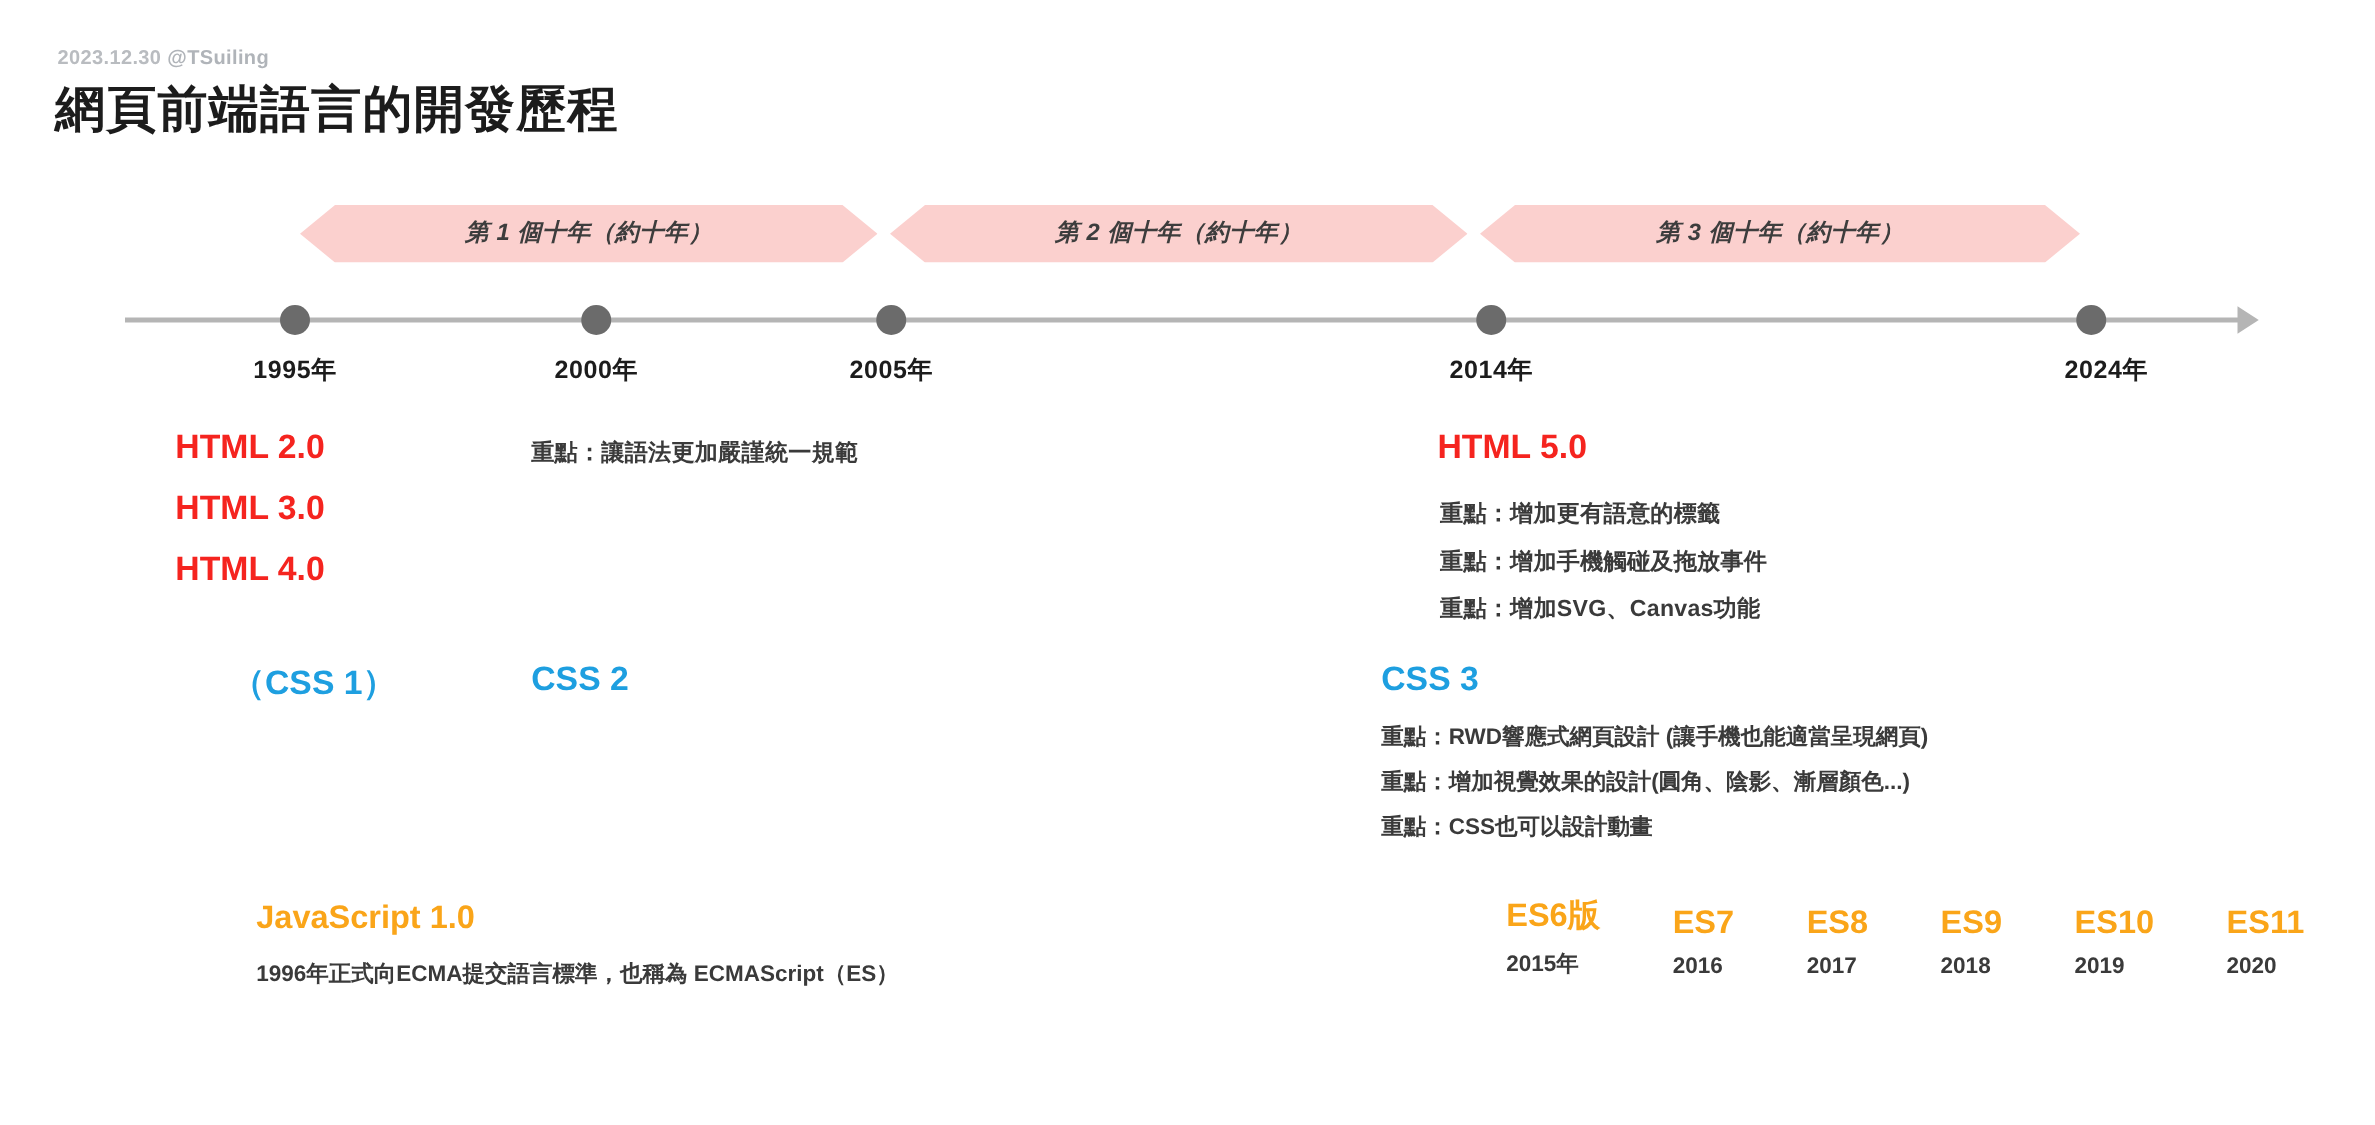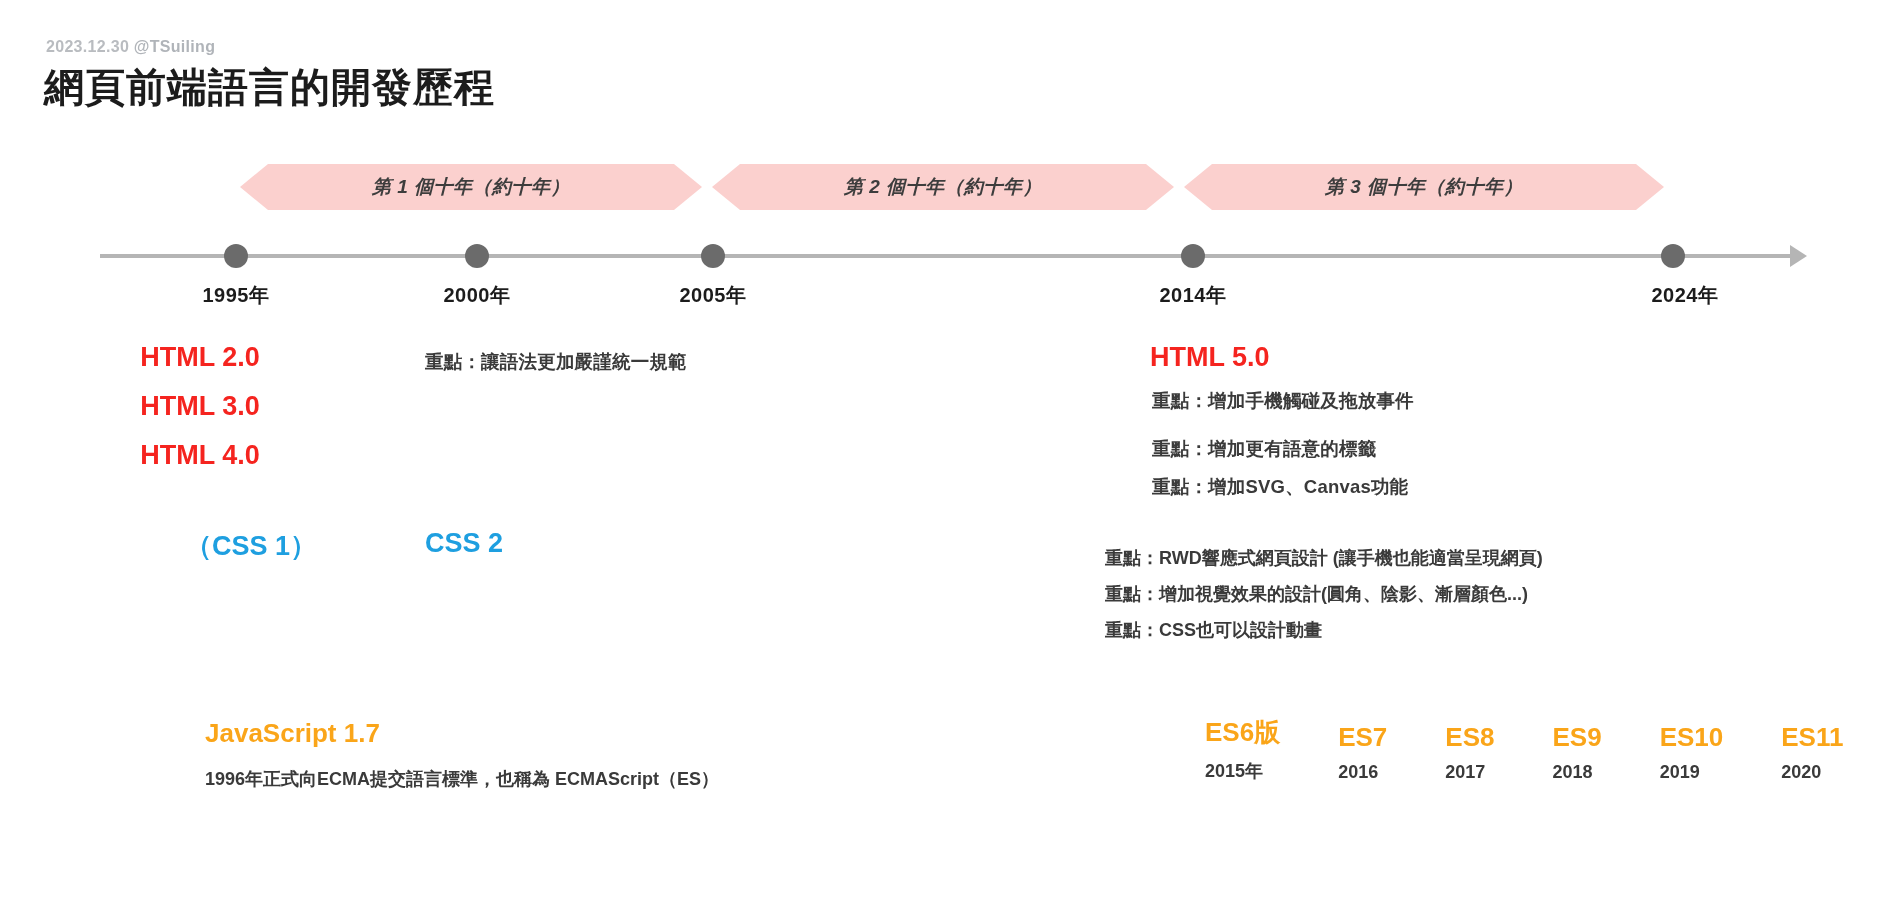--- a/index.html
+++ b/index.html
@@ -226,41 +226,42 @@
     <div class="head-html">HTML 3.0</div>
     <div class="head-html">HTML 4.0</div>
   </div>
 
   <div class="block" style="left:425px; top:333px;">
     <div class="note" style="margin-top:10px;">重點：讓語法更加嚴謹統一規範</div>
   </div>
 
   <div class="block" style="left:1150px; top:333px;">
     <div class="head-html">HTML 5.0</div>
+    <div class="note" style="margin-top:10px; padding-left:2px;">重點：增加更有語意的標籤</div>
     <div class="note" style="padding-left:2px;">重點：增加手機觸碰及拖放事件</div>
-    <div class="note" style="margin-top:10px; padding-left:2px;">重點：增加更有語意的標籤</div>
     <div class="note" style="padding-left:2px;">重點：增加SVG、Canvas功能</div>
   </div>
 
   <div class="block" style="left:185px; top:528px;">
     <div class="head-css">（CSS 1）</div>
   </div>
 
   <div class="block" style="left:425px; top:528px;">
     <div class="head-css">CSS 2</div>
   </div>
 
   <div class="block" style="left:1105px; top:528px;">
+    <div class="head-css">CSS 3</div>
     <div class="note-sm" style="margin-top:12px;">重點：RWD響應式網頁設計 (讓手機也能適當呈現網頁)</div>
     <div class="note-sm">重點：增加視覺效果的設計(圓角、陰影、漸層顏色...)</div>
     <div class="note-sm">重點：CSS也可以設計動畫</div>
   </div>
 
   <div class="block" style="left:205px; top:718px;">
-    <div class="head-js">JavaScript 1.7</div>
+    <div class="head-js">JavaScript 1.0</div>
     <div class="note-sm" style="margin-top:12px;">1996年正式向ECMA提交語言標準，也稱為 ECMAScript（ES）</div>
   </div>
 
   <div class="es-row">
     <div class="es-item">
       <div class="es-name">ES6版</div>
       <div class="es-year">2015年</div>
     </div>
     <div class="es-item">
       <div class="es-name">ES7</div>

